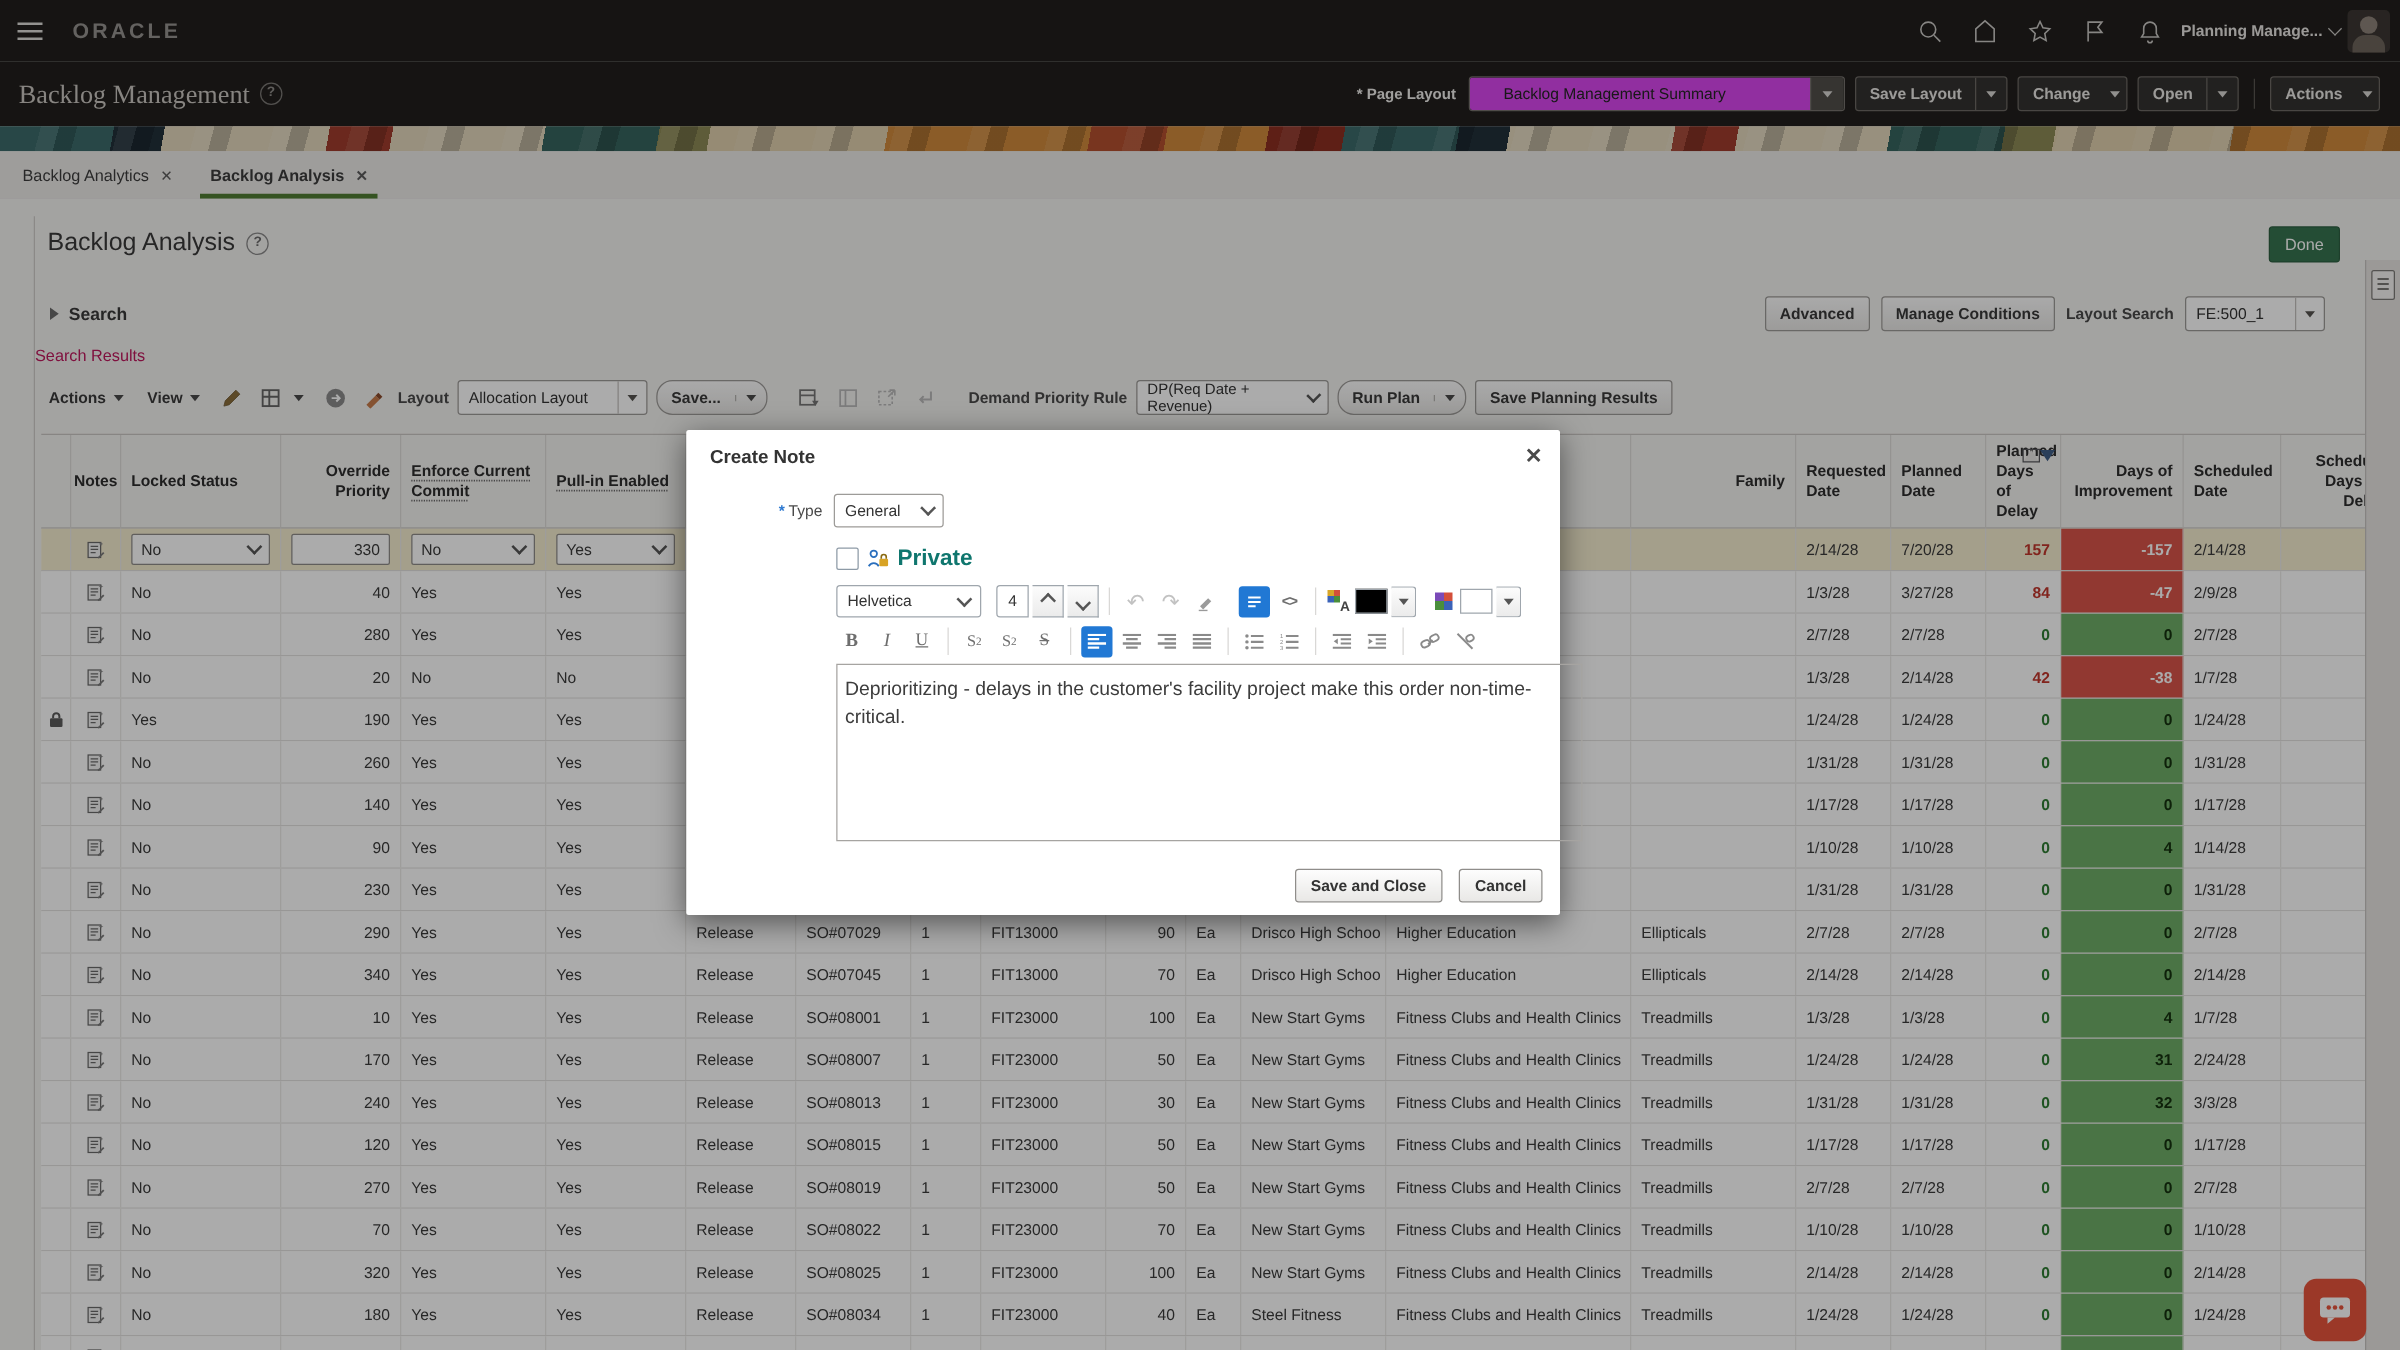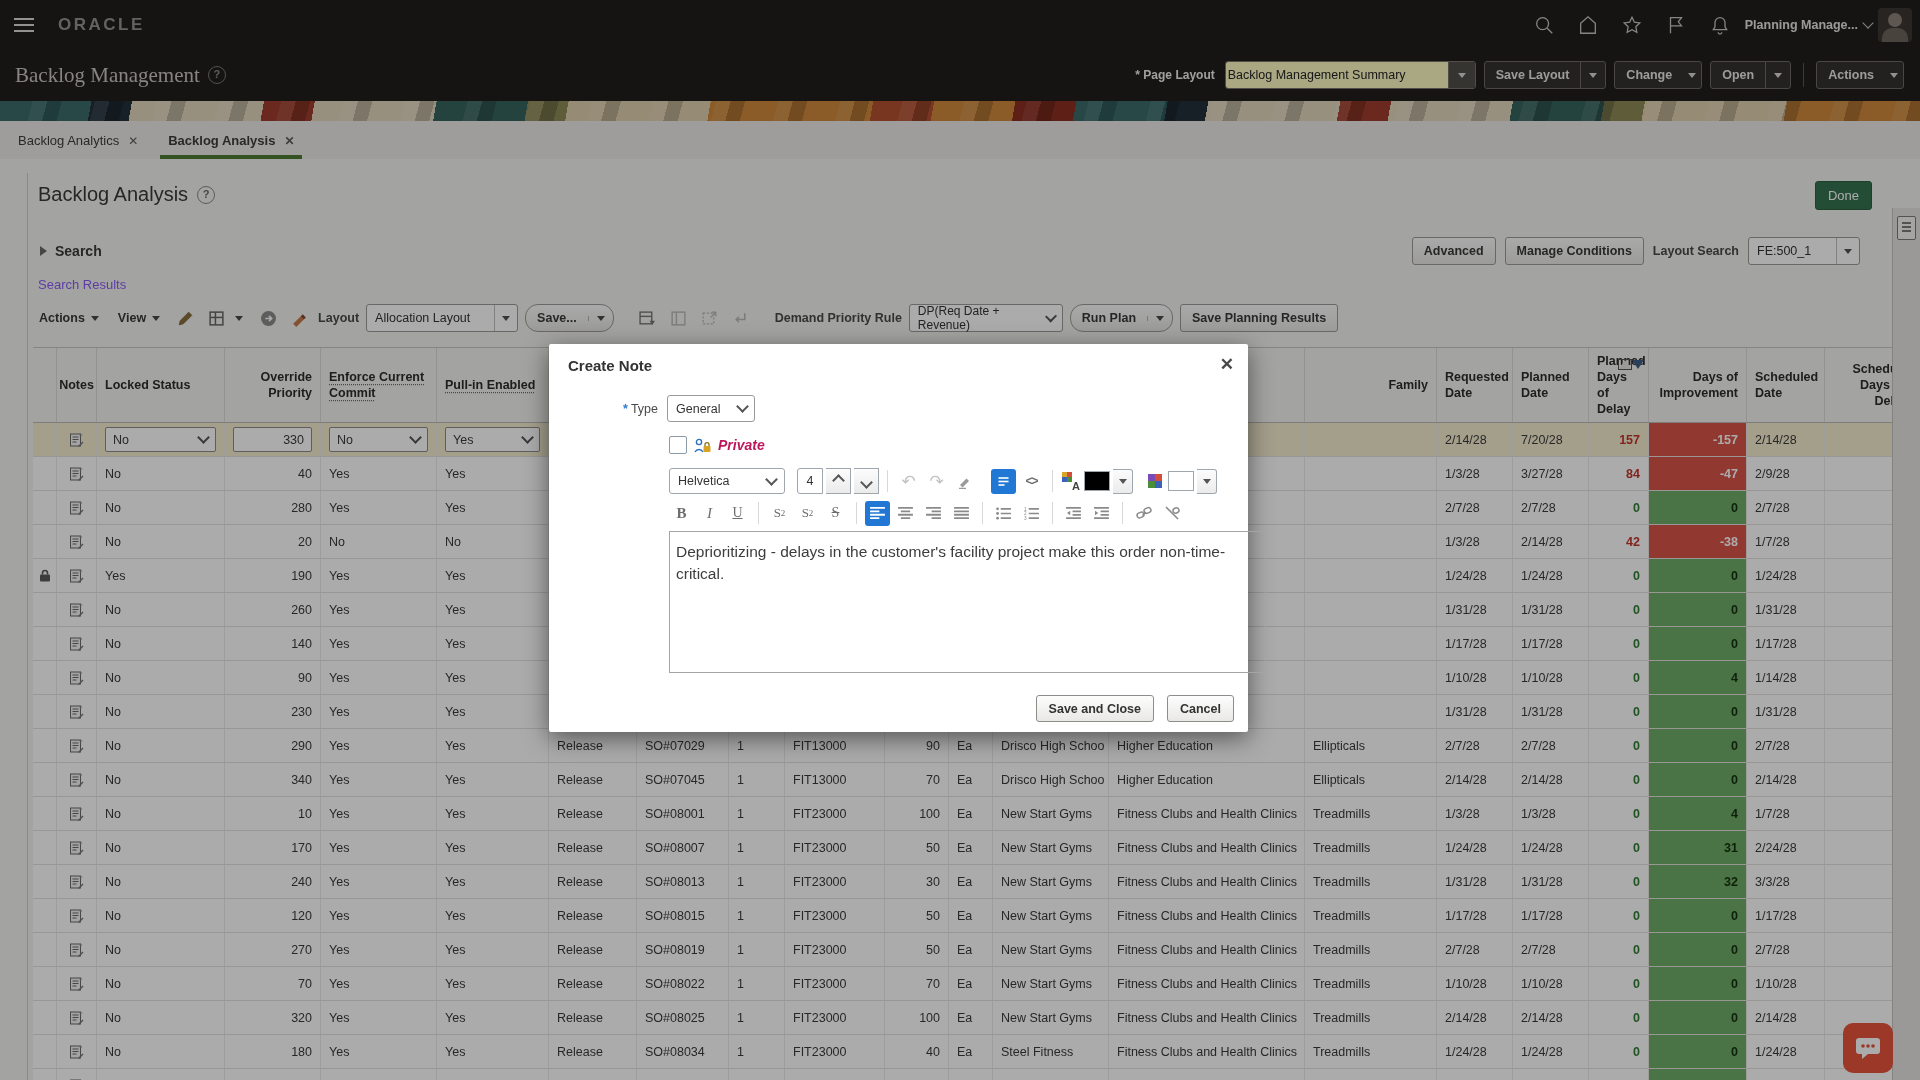--- a/index.html
+++ b/index.html
@@ -17,21 +17,21 @@
   .user-chev{width:7px;height:7px;border-right:1.5px solid #c9c7c4;border-bottom:1.5px solid #c9c7c4;transform:rotate(45deg);margin-top:-3px;}
   .avatar{width:34px;height:34px;border-radius:4px;background:#3c3733;margin:0 8px 0 6px;overflow:hidden;position:relative;}
   .avatar .head{position:absolute;left:10px;top:5px;width:14px;height:14px;border-radius:50%;background:#8d8279;}
   .avatar .bod{position:absolute;left:4px;top:20px;width:26px;height:16px;border-radius:10px 10px 0 0;background:#6e655c;}
   .hdr2{position:absolute;top:49px;left:0;width:1920px;height:52px;background:#211f1d;display:flex;align-items:center;z-index:2;}
   .hdr-title{font-family:"Liberation Serif",serif;font-size:21px;color:#c9c5c0;margin-left:15px;display:flex;align-items:center;gap:8px;}
   .help-ic{width:16px;height:16px;border:1px solid #7c7976;border-radius:50%;color:#8f8c89;font-size:11px;line-height:15px;text-align:center;font-family:"Liberation Sans",sans-serif;font-weight:bold;}
   .hdr-controls{margin-left:auto;display:flex;align-items:center;gap:8px;margin-right:16px;}
   .pl-label{color:#efedeb;font-size:12px;font-weight:bold;margin-right:2px;}
   .combo-dark{display:flex;height:26px;border:1px solid #76726d;border-radius:3px;overflow:hidden;}
-  .combo-dark .val{background:#fef9c3;color:#252525;font-size:12.5px;padding:0 2px;display:flex;align-items:center;width:218px;}
+  .combo-dark .val{background:#d946ef;color:#252525;font-size:12.5px;padding:0 27px;display:flex;align-items:center;width:218px;}
   .combo-dark .dd{width:26px;background:#514e4a;display:flex;align-items:center;justify-content:center;border-left:1px solid #76726d;}
   .caret{width:0;height:0;border-left:4px solid transparent;border-right:4px solid transparent;border-top:5px solid #d9d7d4;}
   .btn-dark{display:flex;height:26px;border:1px solid #6d6964;border-radius:3px;overflow:hidden;background:#343230;}
   .btn-dark .lbl{color:#e9e7e4;font-size:12.5px;font-weight:bold;padding:0 11px;display:flex;align-items:center;}
   .btn-dark .dd{width:24px;display:flex;align-items:center;justify-content:center;border-left:1px solid #6d6964;}
   .vsep-dark{width:1px;height:24px;background:#5a5651;margin:0 4px;}
   
   .deco{position:absolute;top:101px;left:0;width:1920px;height:20px;z-index:2;
     background:repeating-linear-gradient(100deg,#3c6b6b 0 90px,#22303a 90px 130px,#e3d7bd 130px 260px,#a03d2d 260px 310px,#e3d7bd 310px 430px,#37655f 430px 520px,#8c8a56 520px 560px,#e0cfae 560px 700px,#cf8a3c 700px 860px,#b3502f 860px 920px,#cf8a3c 920px 1000px,#8c2f22 1000px 1060px);}
   .deco:after{content:"";position:absolute;inset:0;background:repeating-linear-gradient(-75deg,rgba(0,0,0,.18) 0 14px,rgba(255,255,255,.08) 14px 28px,rgba(0,0,0,0) 28px 60px);}
@@ -51,21 +51,21 @@
   .btn-done span{display:block;}
   .search-row{position:absolute;left:40px;top:84px;display:flex;align-items:center;gap:8px;font-size:14px;font-weight:bold;color:#3a3a3a;}
   .disclose{width:0;height:0;border-top:5px solid transparent;border-bottom:5px solid transparent;border-left:7px solid #6b6b6b;}
   .search-right{position:absolute;right:60px;top:78px;display:flex;align-items:center;gap:9px;}
   .btn-light{height:26px;padding:0 11px;background:linear-gradient(#fdfdfd,#e9e8e6);border:1px solid #9d9b98;border-radius:3px;color:#3a3a3a;font-size:12.5px;font-weight:bold;display:flex;align-items:center;cursor:pointer;}
   .lbl-plain{font-size:12.5px;font-weight:bold;color:#4a4a4a;}
   .select-light{height:26px;background:#fff;border:1px solid #9d9b98;border-radius:3px;display:flex;align-items:center;font-size:12.5px;color:#333;cursor:pointer;}
   .select-light .sval{padding:0 8px;}
   .select-light .sdd{width:22px;align-self:stretch;display:flex;align-items:center;justify-content:center;border-left:1px solid #c3c1be;}
   .select-light .caret{border-top-color:#55534f;}
-  .sr-label{position:absolute;left:38px;top:118px;font-size:13px;color:#8b5cf6;}
+  .sr-label{position:absolute;left:28px;top:118px;font-size:13px;color:#be185d;}
   
   .tbar{position:absolute;left:33px;top:144px;right:40px;height:30px;display:flex;align-items:center;gap:7px;font-size:12.5px;color:#333;}
   .menu-btn{display:flex;align-items:center;gap:6px;font-weight:bold;color:#3a3a3a;padding:4px 6px;cursor:pointer;}
   .menu-btn .caret{border-top-color:#4a4a4a;}
   .tb-ic{width:24px;height:24px;display:flex;align-items:center;justify-content:center;cursor:pointer;}
   .tb-ic svg{width:17px;height:17px;}
   .tb-gap{width:8px;}
   .chev{width:7px;height:7px;border-right:2px solid #555;border-bottom:2px solid #555;transform:rotate(45deg);margin-top:-4px;}
   .split-light{display:flex;height:26px;border:1px solid #9d9b98;border-radius:13px;overflow:hidden;background:linear-gradient(#fdfdfd,#e9e8e6);align-items:center;}
   .split-light .lbl{padding:0 11px;display:flex;align-items:center;font-weight:bold;color:#3a3a3a;}
@@ -124,21 +124,21 @@
   .overlay{position:absolute;inset:0;background:rgba(0,0,0,0.33);z-index:50;}
   .dialog{position:absolute;left:549px;top:344px;width:699px;height:388px;background:#fff;z-index:100;box-shadow:0 6px 24px rgba(0,0,0,.5);border-radius:2px;}
   .dlg-title{position:absolute;left:19px;top:13px;font-size:15px;font-weight:bold;color:#333;}
   .dlg-close{position:absolute;right:14px;top:10px;font-size:17px;color:#4a4a4a;font-weight:bold;cursor:pointer;}
   .dlg-row-type{position:absolute;left:0;top:51px;display:flex;align-items:center;}
   .dlg-label{width:109px;text-align:right;font-size:12.5px;color:#4a4a4a;}
   .req{color:#2f7ad1;font-weight:bold;margin-right:3px;}
   .dlg-row-type .select-light{margin-left:9px;width:86px;height:25px;justify-content:space-between;}
   .dlg-row-priv{position:absolute;left:120px;top:92px;display:flex;align-items:center;gap:7px;}
   .cbx{width:16px;height:16px;border:1px solid #8d9aa6;border-radius:2px;background:#fff;cursor:pointer;}
-  .priv-lbl{font-size:14px;font-weight:bold;color:#be185d;font-style:italic;}
+  .priv-lbl{font-size:18px;font-weight:bold;color:#0f766e;}
   .ed{position:absolute;left:120px;top:123px;width:597px;}
   .ed-row{display:flex;align-items:center;gap:3px;height:28px;margin-bottom:4px;}
   .ed-select{height:26px;border:1px solid #9fa6ad;border-radius:3px;background:#fff;display:flex;align-items:center;justify-content:space-between;width:116px;padding:0 8px;font-size:12.5px;color:#333;cursor:pointer;box-sizing:border-box;}
   .sz-box{height:26px;width:26px;border:1px solid #9fa6ad;border-radius:3px 0 0 3px;display:flex;align-items:center;justify-content:center;font-size:12.5px;color:#333;background:#fff;box-sizing:border-box;}
   .sz-btn{height:26px;width:25px;border:1px solid #9fa6ad;border-left:none;background:linear-gradient(#fcfcfc,#ebebeb);display:flex;align-items:center;justify-content:center;cursor:pointer;box-sizing:border-box;}
   .sz-btn:last-child{border-radius:0 3px 3px 0;}
   .sz-btn .chev{border-color:#555;margin-top:2px;}
   .sz-btn .chev.up{transform:rotate(-135deg);margin-top:-2px;}
   .ed-sep{width:1px;height:22px;background:#d9d8d6;margin:0 5px;}
   .rtb{width:25px;height:25px;border-radius:3px;display:flex;align-items:center;justify-content:center;color:#6e6e6e;font-size:14px;cursor:pointer;background:transparent;}

